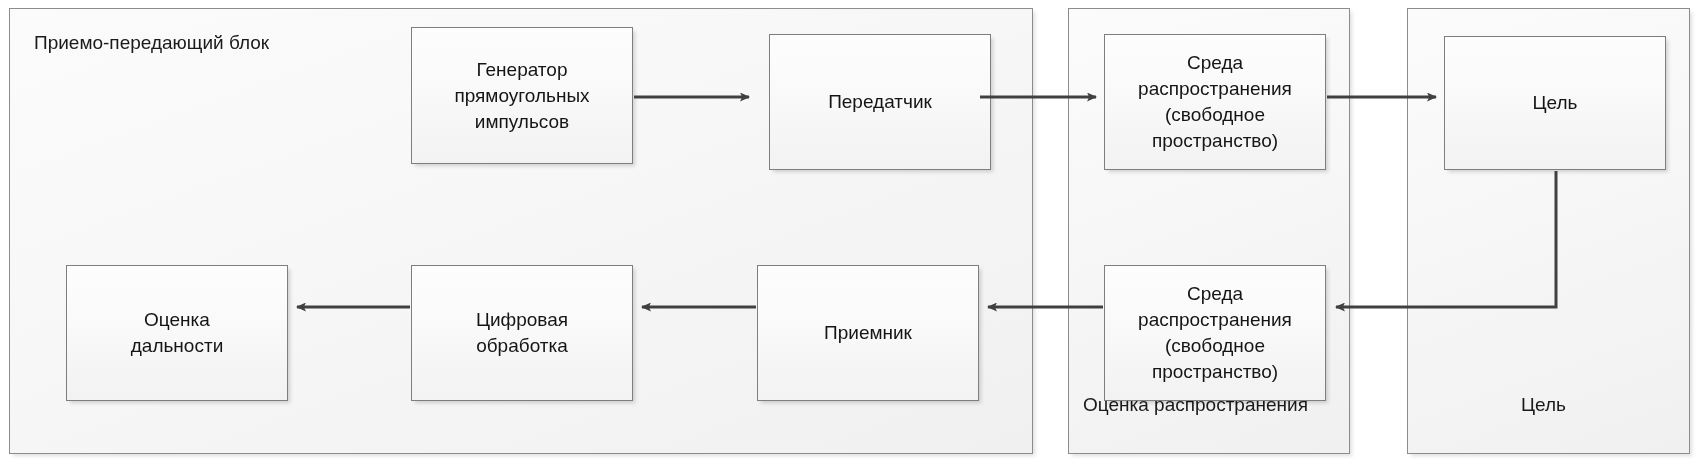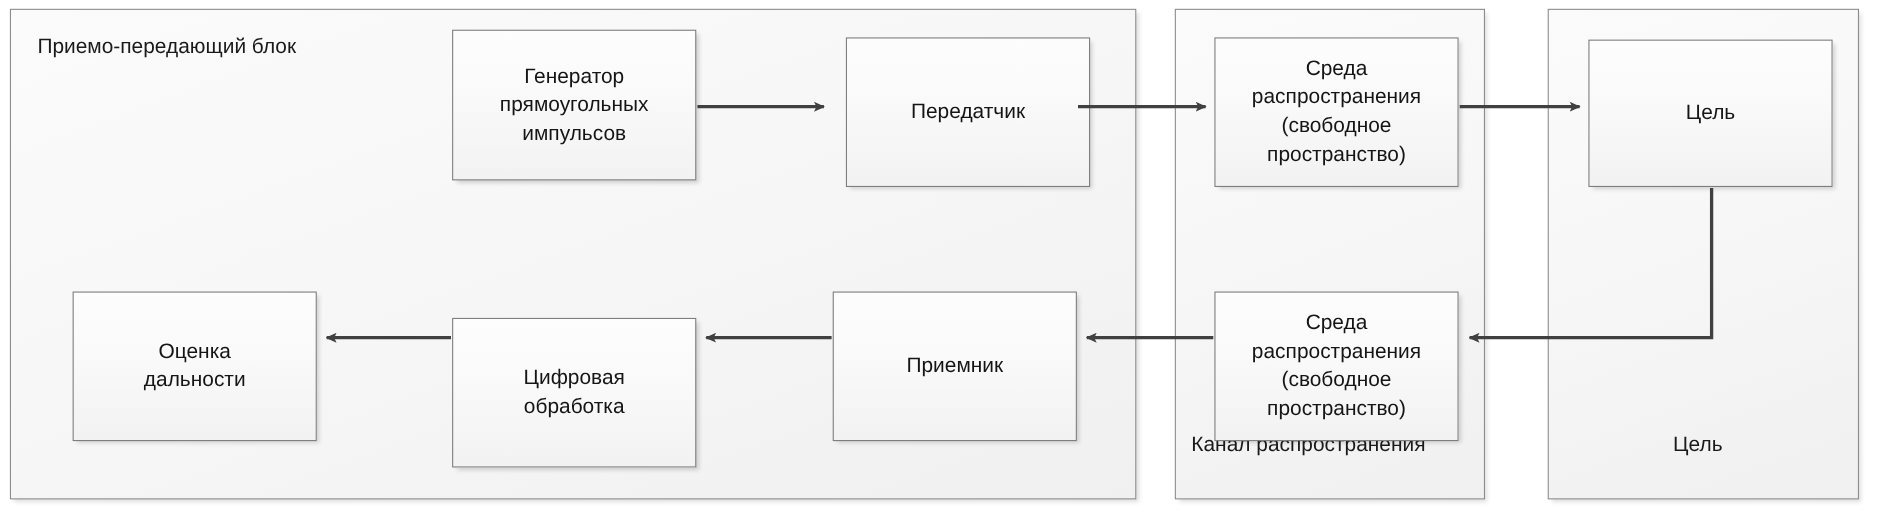--- a/index.html
+++ b/index.html
@@ -66,21 +66,21 @@
 </style>
 </head>
 <body>
 
 <div id="canvas">
 
   <div class="group" style="left:9px; top:8px; width:1024px; height:446px;"></div>
   <div class="group-label" style="left:34px; top:32px;">Приемо-передающий блок</div>
 
   <div class="group" style="left:1068px; top:8px; width:282px; height:446px;"></div>
-  <div class="group-label" style="left:1083px; top:394px;">Канал распространения</div>
+  <div class="group-label" style="left:1083px; top:394px;">Оценка распространения</div>
 
   <div class="group" style="left:1407px; top:8px; width:283px; height:446px;"></div>
   <div class="group-label" style="left:1521px; top:394px;">Цель</div>
 
   <div class="node" style="left:411px; top:27px; width:222px; height:137px;">
     <span class="node-text">Генератор
 прямоугольных
 импульсов</span>
   </div>
 
@@ -103,21 +103,21 @@
     <span class="node-text">Среда
 распространения
 (свободное
 пространство)</span>
   </div>
 
   <div class="node" style="left:757px; top:265px; width:222px; height:136px;align-items:center;">
     <span class="node-text">Приемник</span>
   </div>
 
-  <div class="node" style="left:411px; top:265px; width:222px; height:136px;margin-top:24px;">
+  <div class="node" style="left:411px; top:265px; width:222px; height:136px;">
     <span class="node-text">Цифровая
 обработка</span>
   </div>
 
   <div class="node" style="left:66px; top:265px; width:222px; height:136px;">
     <span class="node-text">Оценка
 дальности</span>
   </div>
 
   <div class="conn" style="left:0; top:0; width:1706px; height:466px;">

